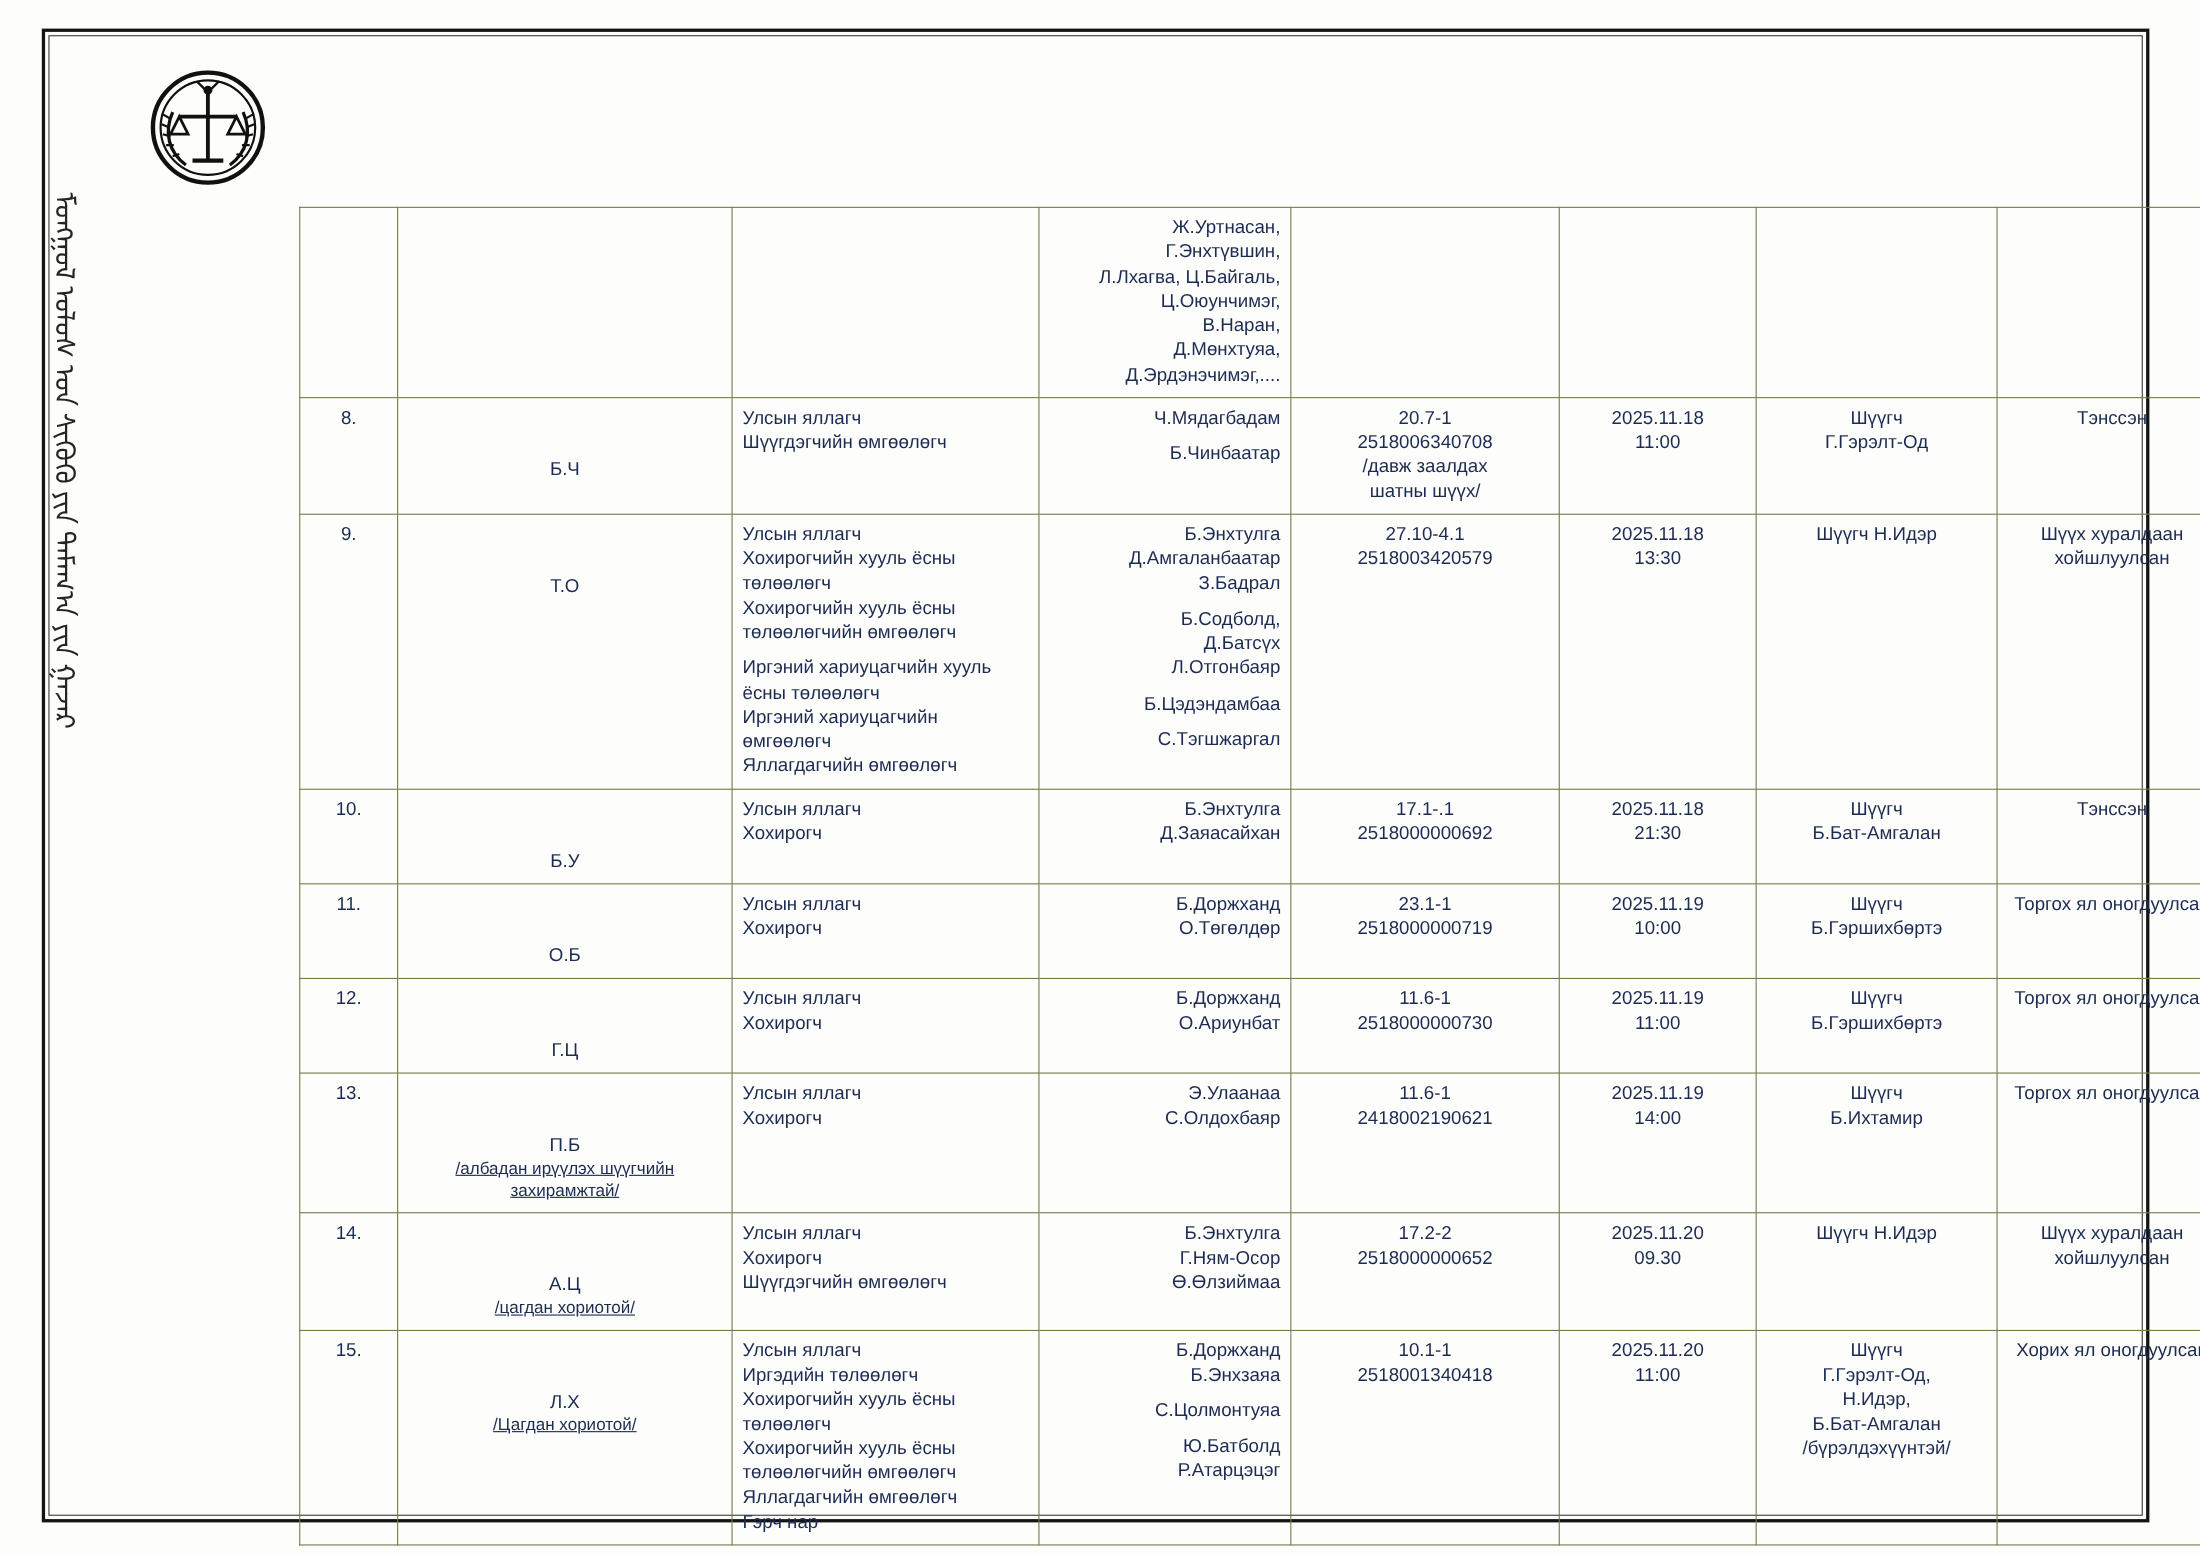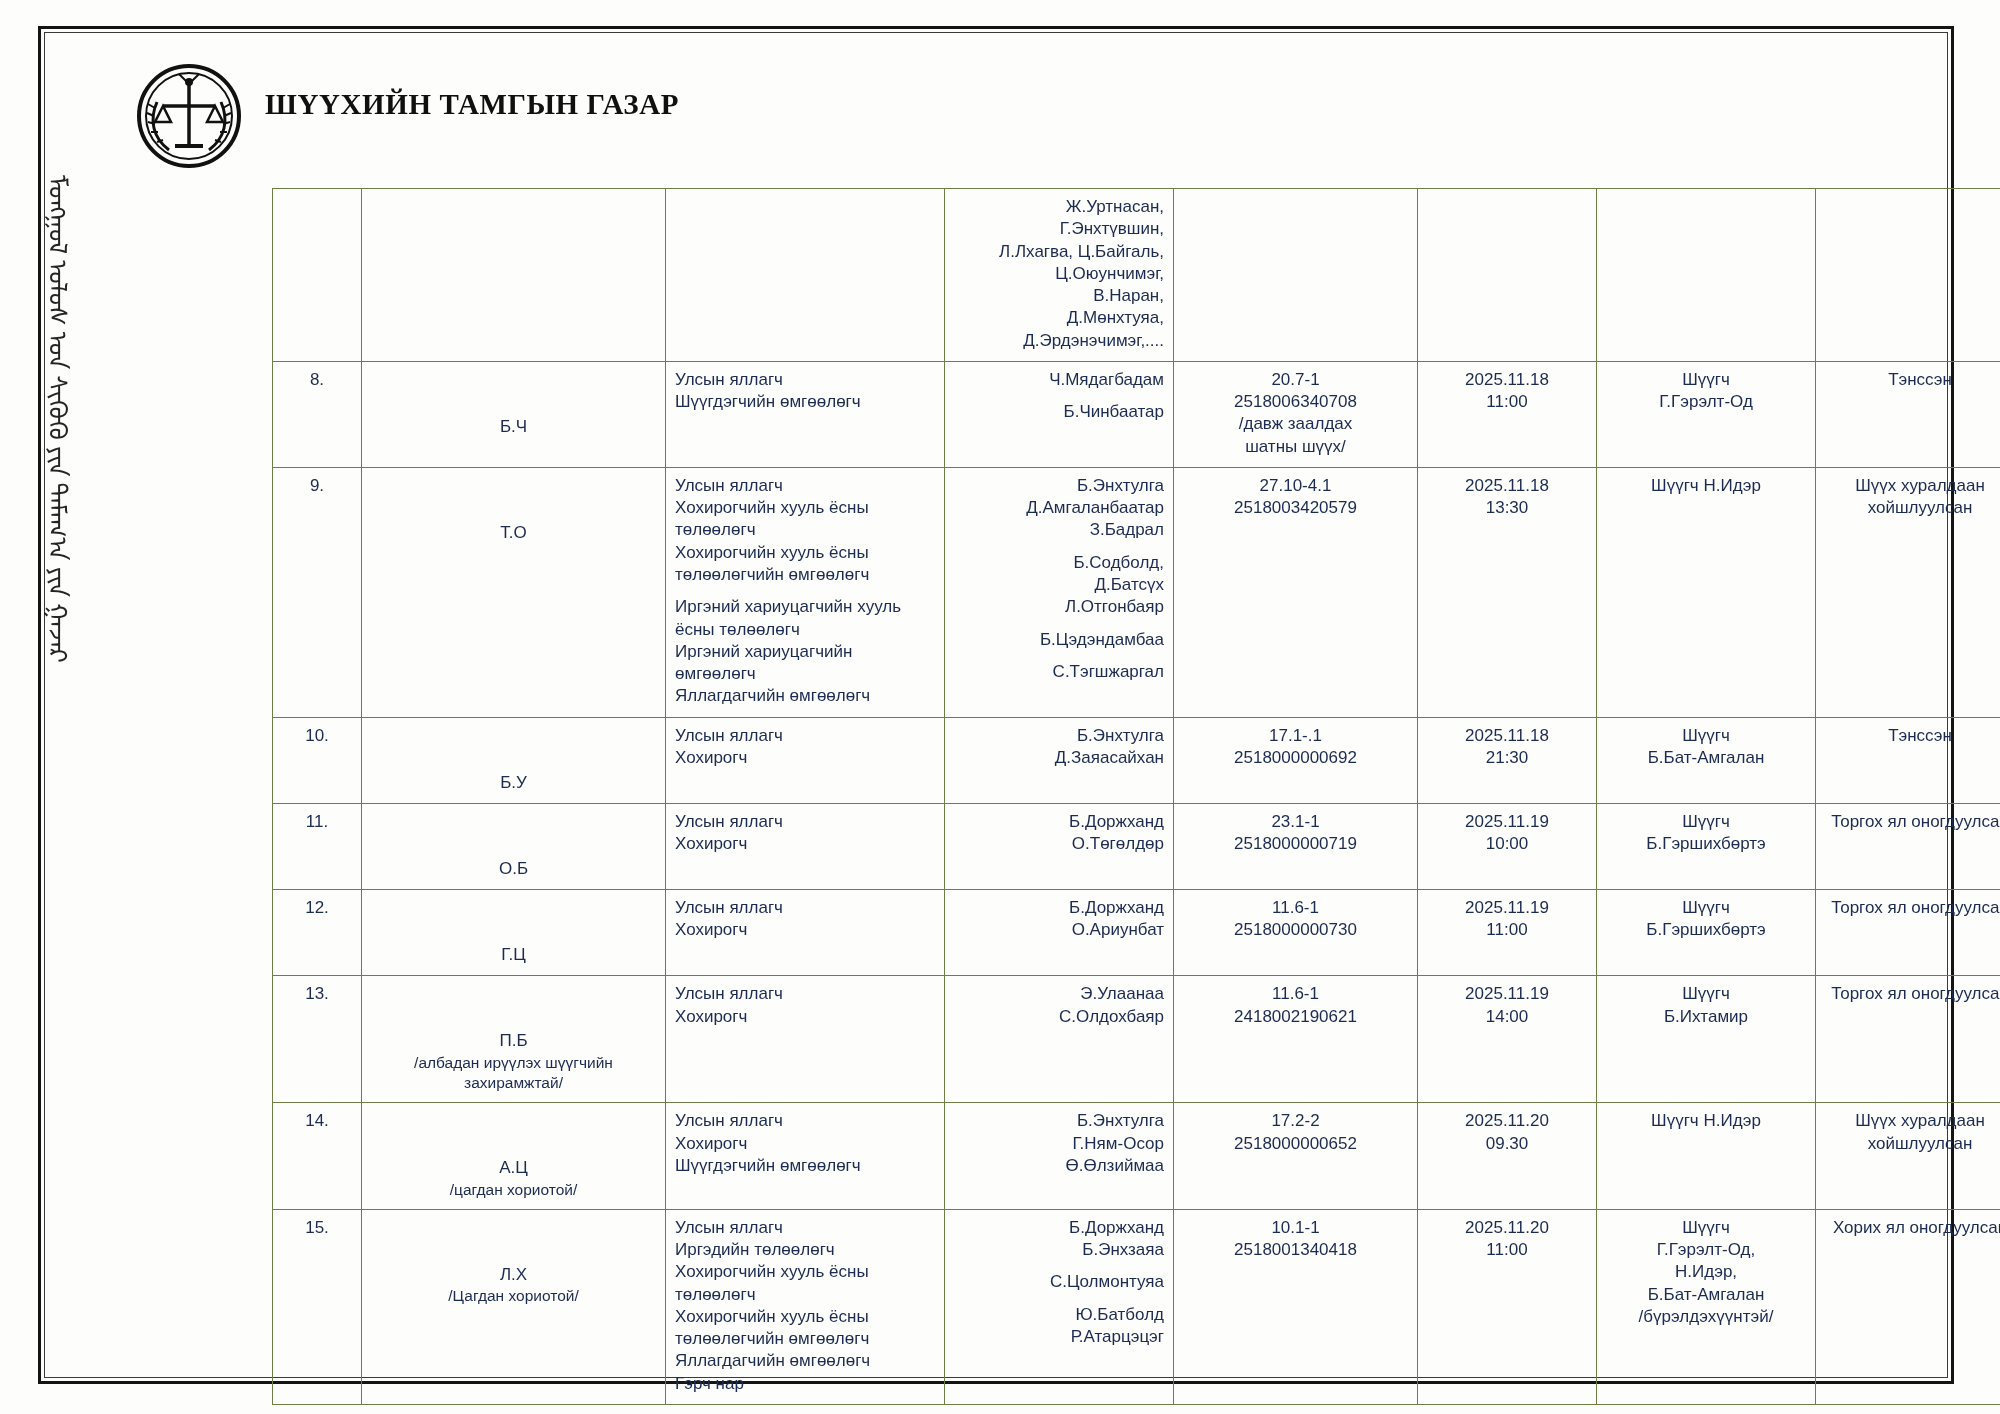--- a/index.html
+++ b/index.html
@@ -113,21 +113,21 @@
   .c-name    { width: 285px; text-align: center; }
   .c-role    { width: 260px; text-align: left; }
   .c-person  { width: 210px; text-align: right; }
   .c-case    { width: 225px; text-align: center; }
   .c-date    { width: 160px; text-align: center; }
   .c-judge   { width: 200px; text-align: center; }
   .c-result  { width: 190px; text-align: center; }
 
   .mid { vertical-align: middle; }
   .nm-main { display: block; margin-top: 47px; }
-  .nm-sub  { display: block; font-size: 15.5px; }
+  .nm-sub  { display: block; font-size: 15.5px; text-decoration: underline; }
   .gap-line { height: 10px; }
 </style>
 </head>
 <body>
 
 <div class="page">
   <div class="scan-border"></div>
   <div class="scan-border-inner"></div>
 
   <div class="vertical-script">ᠮᠣᠩᠭᠣᠯ ᠤᠯᠤᠰ ᠤᠨ ᠰᠢᠭᠦᠬᠦ ᠶᠢᠨ ᠲᠠᠮᠠᠭ᠎ᠠ ᠶᠢᠨ ᠭᠠᠵᠠᠷ</div>
@@ -156,21 +156,20 @@
         <line x1="54" y1="22" x2="54" y2="84" stroke="#111" stroke-width="3.5"></line>
         <line x1="28" y1="44" x2="80" y2="44" stroke="#111" stroke-width="3.5"></line>
         <path d="M28 44 L20 60 L36 60 Z" fill="none" stroke="#111" stroke-width="2.5"></path>
         <path d="M80 44 L72 60 L88 60 Z" fill="none" stroke="#111" stroke-width="2.5"></path>
         <circle cx="54" cy="20" r="4" fill="#111"></circle>
         <path d="M40 84 h28" stroke="#111" stroke-width="4"></path>
         <path d="M54 22 l10 -10 M54 22 l-10 -10" stroke="#111" stroke-width="2"></path>
       </svg>
     </div>
     <div class="header-titles">
-      <div class="line">ШҮҮХИЙН ТАМГЫН ГАЗАР</div>
     </div>
   </div>
 
   <div class="tbl-wrap">
     <table class="sched">
       <tbody>
           <tr>
             <td class="c-no mid">
               <div class="gap-line"></div>
             </td>

